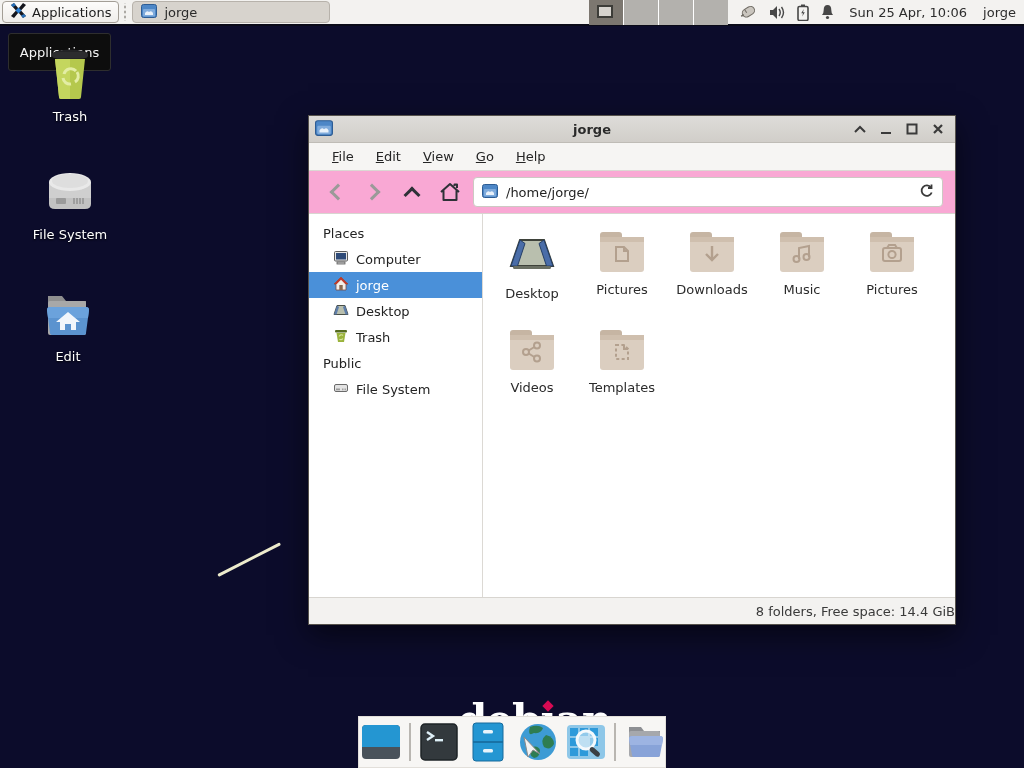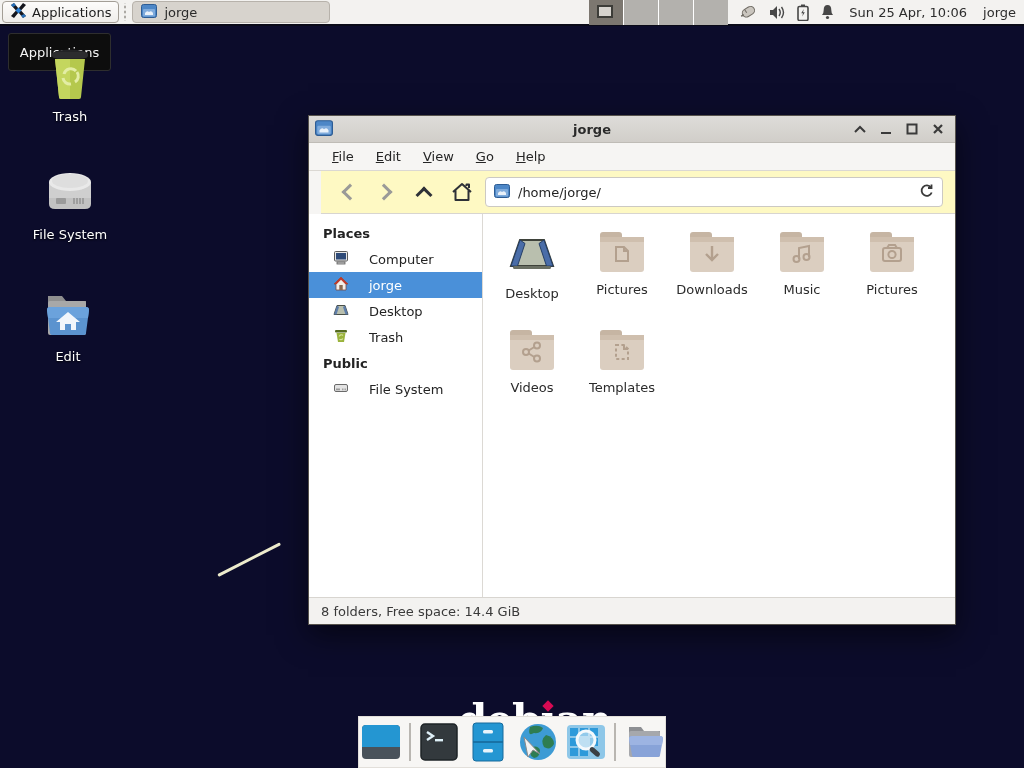--- a/index.html
+++ b/index.html
@@ -68,42 +68,42 @@
     height:26px;flex:0 0 26px;background:linear-gradient(#dedcd9,#d1cec9);
     border-bottom:1px solid #bfbcb6;display:flex;align-items:center;padding:0 6px;
   }
   .fm-title{flex:1;text-align:center;font-weight:bold;color:#2a2a2a;}
   .fm-ctrls{display:flex;align-items:center;gap:8px;margin-right:2px;}
   .fm-ctrl{width:18px;height:18px;display:flex;align-items:center;justify-content:center;}
   .fm-menubar{height:27px;flex:0 0 27px;background:#f6f5f3;border-bottom:1px solid #dbd8d3;
     display:flex;align-items:center;padding-left:12px;}
   .menu-item{padding:0 11px;line-height:26px;color:#252525;}
   .menu-item::first-letter{text-decoration:underline;}
-  .fm-toolbar{height:42px;flex:0 0 42px;background:#fef9c3;border-bottom:1px solid #d8d5d0;
-    display:flex;align-items:center;padding:0 12px;gap:8px;margin-left:12px;}
+  .fm-toolbar{height:42px;flex:0 0 42px;background:#f9a8d4;border-bottom:1px solid #d8d5d0;
+    display:flex;align-items:center;padding:0 12px;gap:8px;}
   .tb-btn{width:30px;height:30px;display:flex;align-items:center;justify-content:center;}
   .chev{width:9px;height:9px;border-style:solid;border-color:#9a9a98;border-width:0;}
   .chev.back{border-left-width:3px;border-bottom-width:3px;transform:rotate(45deg);margin-left:4px;}
   .chev.fwd{border-right-width:3px;border-top-width:3px;transform:rotate(45deg);margin-right:4px;}
   .chev.up{border-left-width:3px;border-top-width:3px;border-color:#2e3137;transform:rotate(45deg);margin-top:5px;}
   .pathbar{flex:1;height:30px;background:#ffffff;border:1px solid #ccc9c3;border-radius:4px;
     display:flex;align-items:center;padding:0 8px;gap:8px;box-sizing:border-box;}
   .pathbar .path-text{flex:1;color:#232323;}
   .fm-body{flex:1;display:flex;min-height:0;}
   .fm-sidebar{width:174px;flex:0 0 174px;background:#ffffff;border-right:1px solid #dcd9d4;
     padding-top:6px;box-sizing:border-box;}
-  .sb-header{height:26px;display:flex;align-items:center;padding-left:14px;font-weight:bold;color:#232323;}
-  .sb-item{height:26px;display:flex;align-items:center;gap:20px;padding-left:24px;color:#232323;}
+  .sb-header{height:26px;display:flex;align-items:center;padding-left:14px;font-weight:normal;color:#232323;}
+  .sb-item{height:26px;display:flex;align-items:center;gap:7px;padding-left:24px;color:#232323;}
   .sb-item.selected{background:#4a90d9;color:#ffffff;}
   .fm-files{flex:1;background:#ffffff;padding:16px 0 0 4px;display:flex;flex-wrap:wrap;
     align-content:flex-start;}
   .file-cell{width:90px;height:98px;display:flex;flex-direction:column;align-items:center;gap:5px;}
   .file-cell .cap{color:#2b2b2b;}
   .fm-status{height:26px;flex:0 0 26px;background:#f3f2f0;border-top:1px solid #d8d5d0;
-    display:flex;align-items:center;padding-left:12px;color:#3a3a3a;}
+    display:flex;align-items:center;padding-left:12px;color:#3a3a3a;justify-content:flex-end;}
   
   .debian{
     position:absolute;left:458px;top:660px;height:50px;
     font-family:"DejaVu Serif","Liberation Serif",serif;font-weight:bold;
     font-size:42px;color:#ffffff;letter-spacing:-1px;display:flex;align-items:flex-start;margin-top:36px;
   }
   .debian .i-wrap{position:relative;}
   .debian .dot{position:absolute;left:50%;top:6px;width:8px;height:8px;
     transform:translateX(-50%) rotate(45deg);}
   

